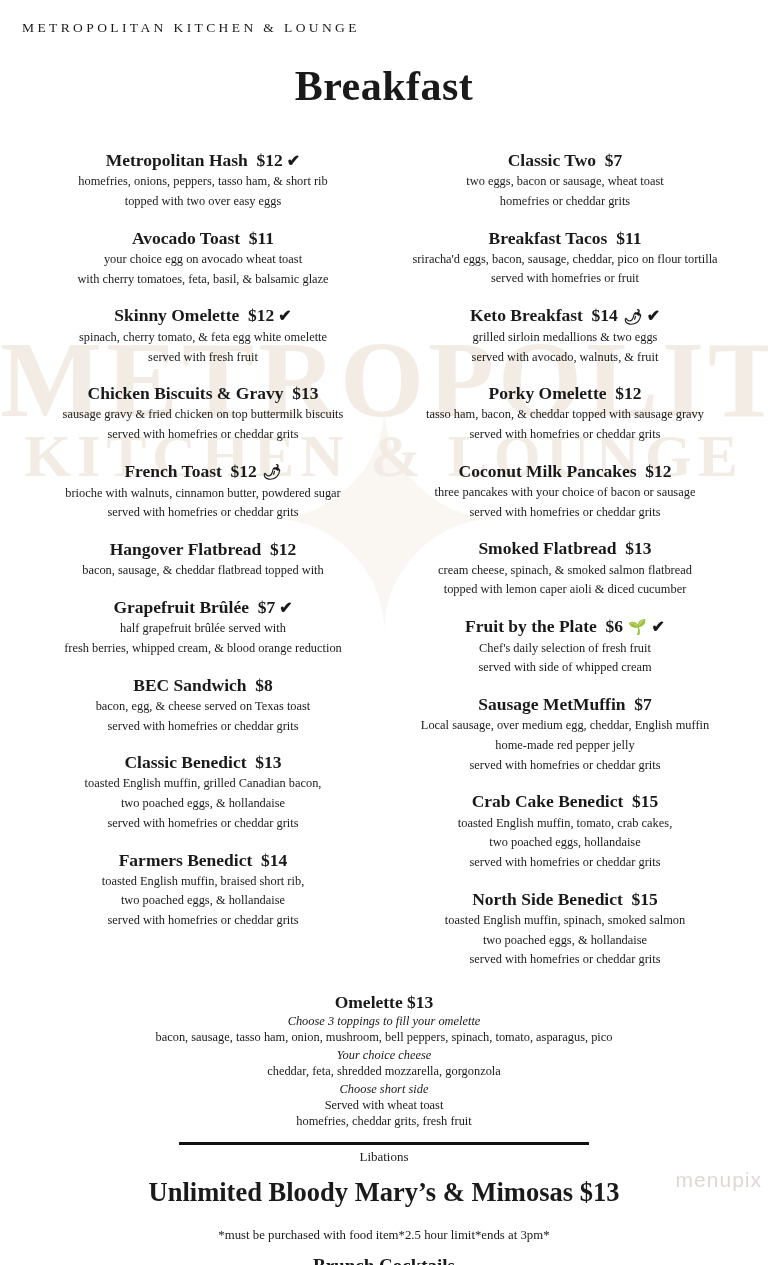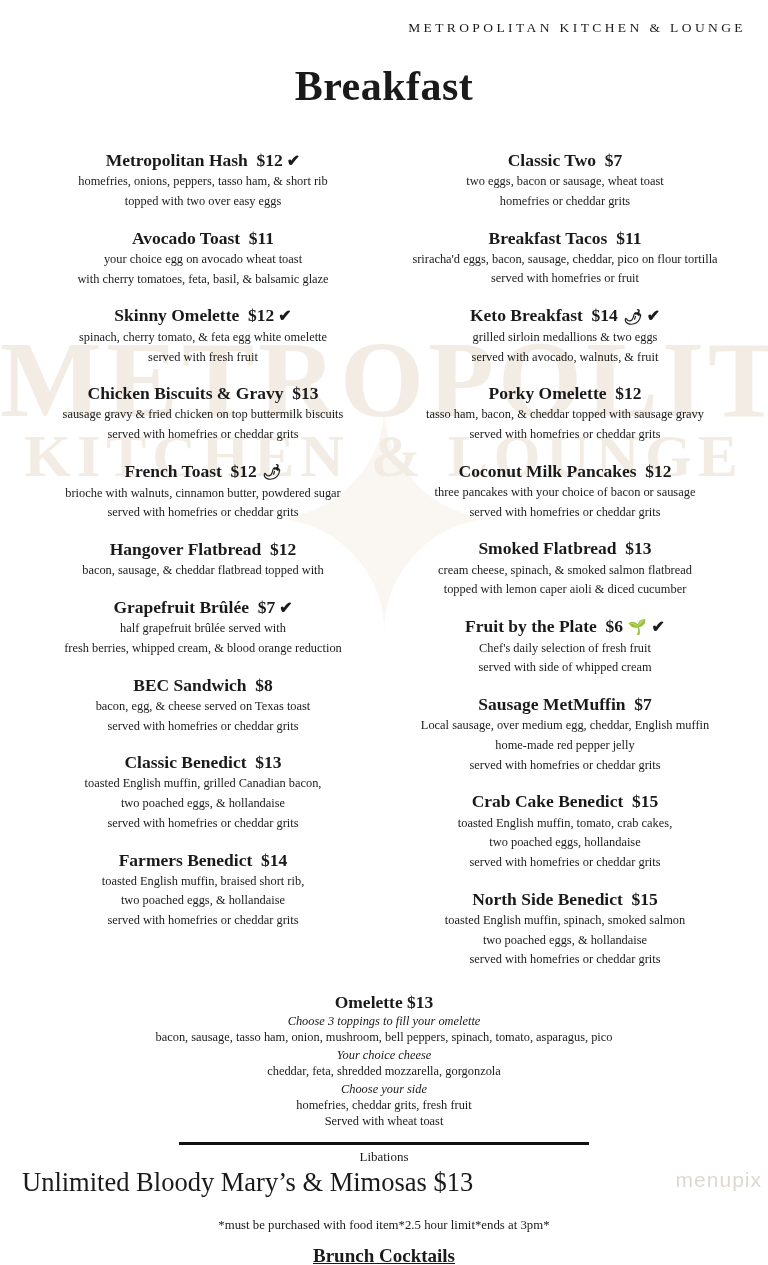--- a/index.html
+++ b/index.html
@@ -59,21 +59,21 @@
     z-index: 3;
   }
 
   .page {
     position: relative;
     z-index: 2;
     padding: 0 22px;
   }
 
   .resto-name {
-    text-align: right;
+    text-align: left;
     font-family: "Liberation Serif", serif;
     font-size: 13.5px;
     letter-spacing: 3.4px;
     color: #1a1a1a;
     padding-top: 20px;
   }
 
   .title {
     text-align: center;
     font-size: 42px;
@@ -127,23 +127,24 @@
     height: 3px;
     background: #111;
     margin: 12px auto 4px auto;
   }
   .libations {
     text-align: center;
     font-size: 13px;
     margin-bottom: 2px;
   }
   .bloody {
+    text-align: center;
     font-size: 26.5px;
-    font-weight: normal;
-    margin-top: 2px;
+    font-weight: bold;
+    margin-top: 12px;
   }
   .bloody-note {
     text-align: center;
     font-size: 12.8px;
     margin-top: 20px;
   }
   .cocktails-title {
     text-align: center;
     font-size: 19px;
     font-weight: bold;
@@ -293,23 +294,23 @@
 
   <div class="omelette-block">
     <div class="item-name">
       <span>Omelette</span>
       <span class="price">$13</span>
     </div>
     <div class="ital">Choose 3 toppings to fill your omelette</div>
     <div class="plain">bacon, sausage, tasso ham, onion, mushroom, bell peppers, spinach, tomato, asparagus, pico</div>
     <div class="ital">Your choice cheese</div>
     <div class="plain">cheddar, feta, shredded mozzarella, gorgonzola</div>
-    <div class="ital">Choose your side</div>
+    <div class="ital">Choose short side</div>
+    <div class="plain">Served with wheat toast</div>
     <div class="plain">homefries, cheddar grits, fresh fruit</div>
-    <div class="plain">Served with wheat toast</div>
   </div>
 
   <div class="rule"></div>
 
   <div class="libations">Libations</div>
   <div class="bloody">Unlimited Bloody Mary’s &amp; Mimosas $13</div>
   <div class="bloody-note">*must be purchased with food item*2.5 hour limit*ends at 3pm*</div>
 
   <div class="cocktails-title">Brunch Cocktails</div>
 

